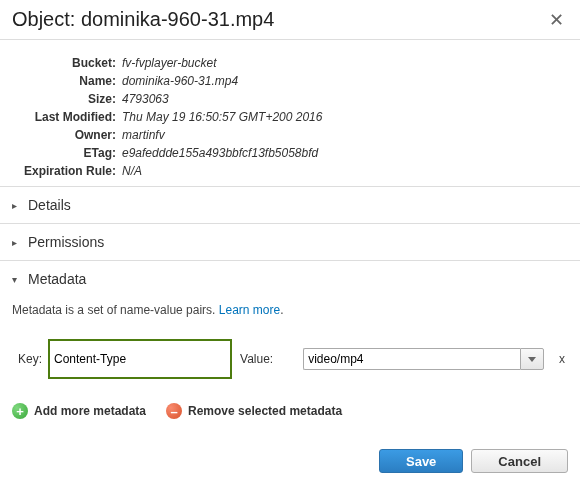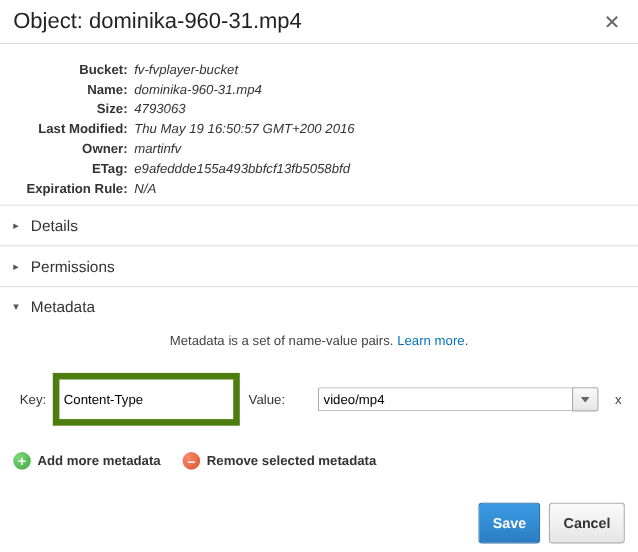--- a/index.html
+++ b/index.html
@@ -81,35 +81,34 @@
     font-size: 10px;
     color: #555;
     width: 10px;
   }
   .acc-body {
     padding: 6px 12px 16px 12px;
   }
   .meta-desc {
     color: #444;
     margin: 0 0 16px 0;
-    text-align: center;
   }
   .kv-row {
     display: flex;
     align-items: center;
     gap: 6px;
     padding: 6px 0 18px 6px;
   }
   .kv-label {
     color: #333;
   }
   .kv-key-input {
-    width: 170px;
+    width: 184px;
     height: 22px;
-    border: 6px solid #4d7c0f;
+    border: 2px solid #4d7c0f;
     padding: 18px 4px;
     font-size: 12px;
   }
   .kv-val-wrap {
     position: relative;
     flex: 1;
     display: flex;
   }
   .kv-val-input {
     flex: 1;
@@ -168,22 +167,22 @@
   }
   .circle-green { background: radial-gradient(circle at 30% 30%, #7ed87e, #3aa83a); }
   .circle-red   { background: radial-gradient(circle at 30% 30%, #f98a6e, #d9532c); }
   .footer {
     display: flex;
     justify-content: flex-end;
     gap: 8px;
     padding: 14px 12px 12px;
   }
   .btn {
-    height: 37px;
-    padding: 0 12px;
+    height: 24px;
+    padding: 0 26px;
     border-radius: 3px;
     border: 1px solid #adadad;
     font-size: 13px;
     font-weight: bold;
     cursor: pointer;
   }
   .btn-primary {
     background: linear-gradient(#3b9be4,#2b7ec2);
     border-color: #2b72ad;
     color: #fff;

